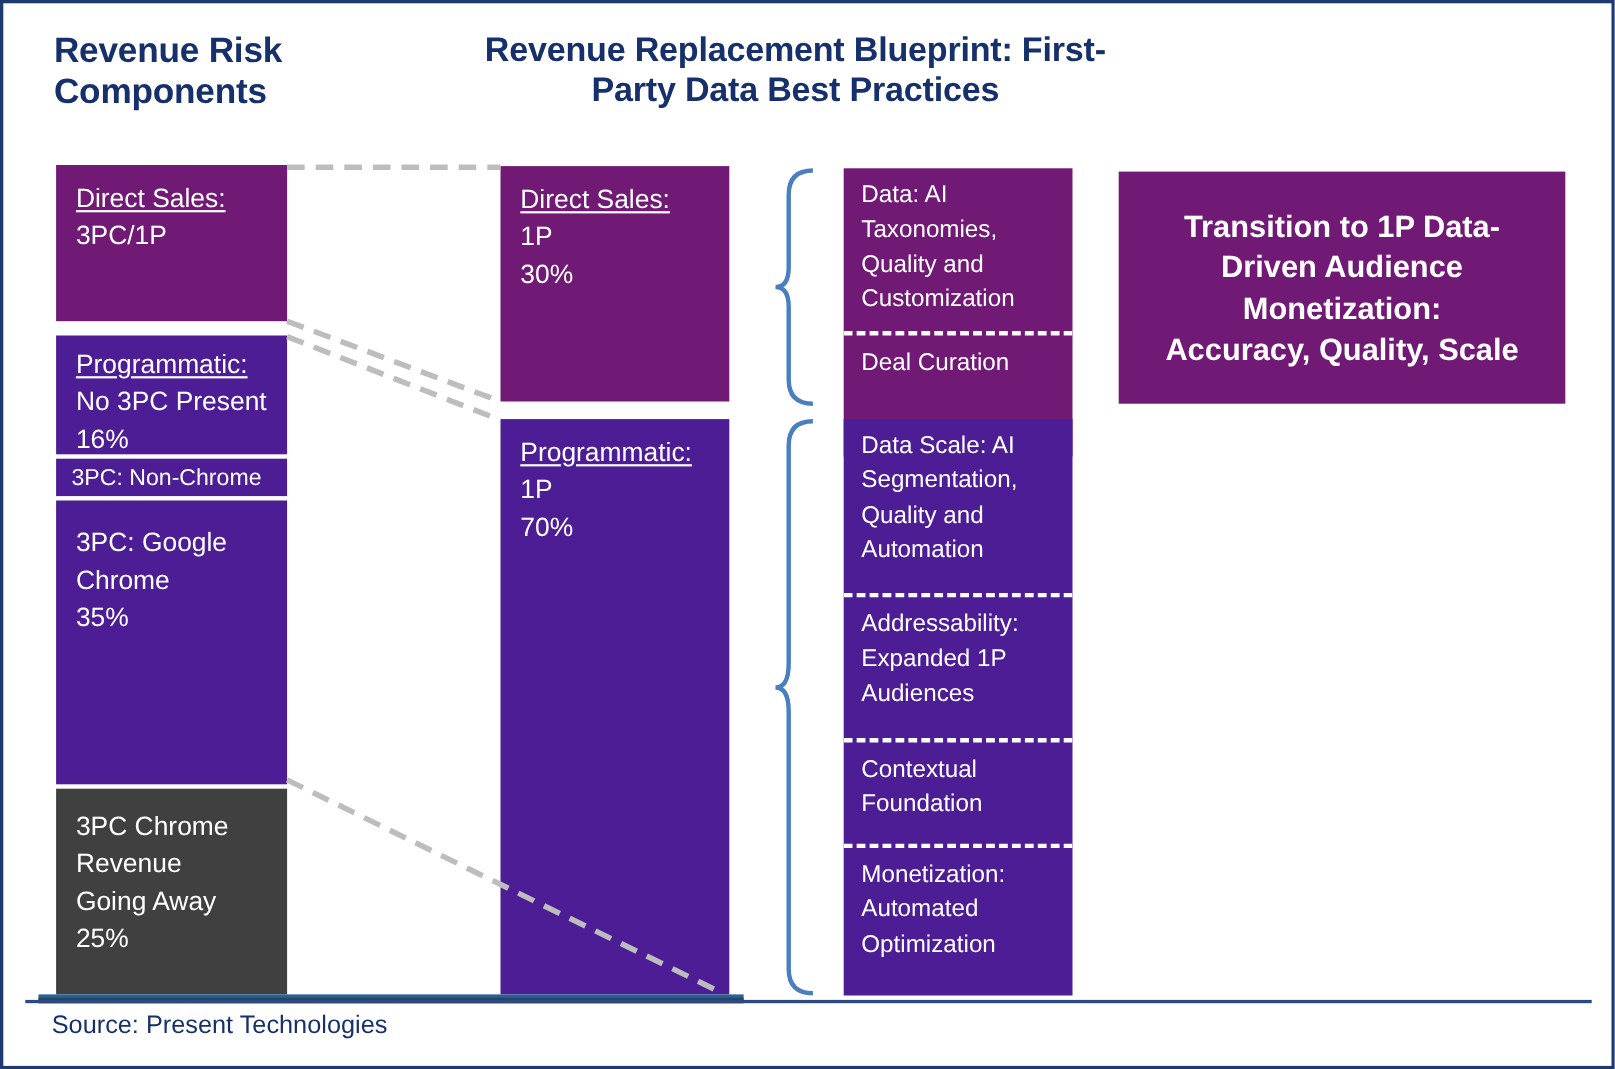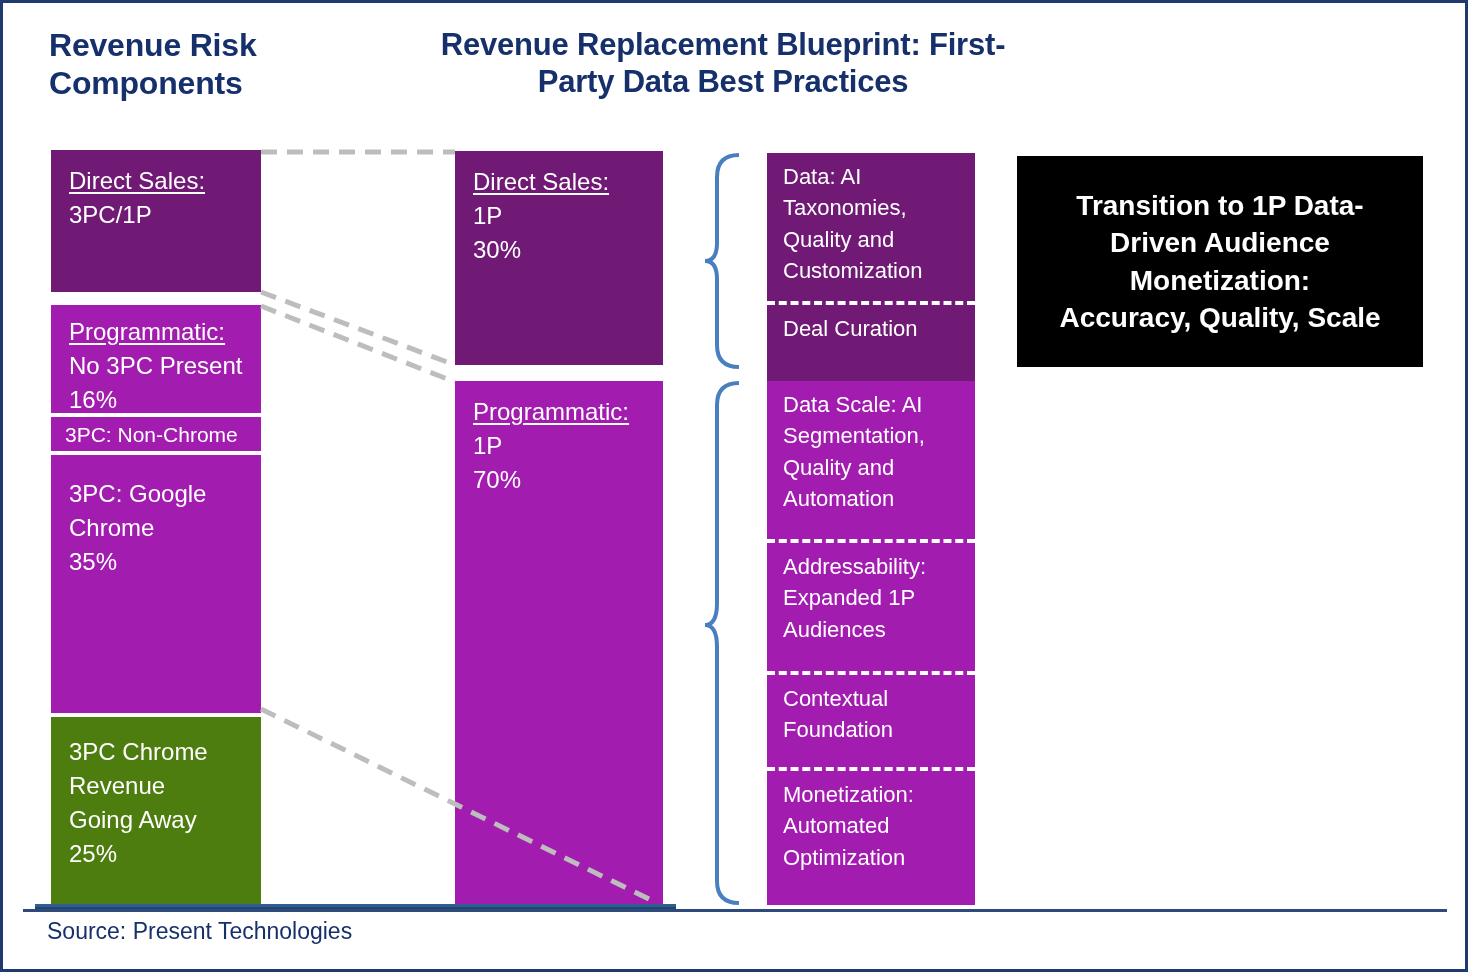--- a/index.html
+++ b/index.html
@@ -52,22 +52,22 @@
     line-height: 1.42;
     padding: 14px 14px 6px 18px;
     overflow: hidden;
   }
   .bar .ttl {
     text-decoration: underline;
     text-underline-offset: 3px;
   }
   .bar .ln { display: block; }
   .dark  { background: #701a75; }
-  .blue  { background: #a21caf; }
-  .orange{ background: #4d7c0f; }
+  .blue  { background: #4c1d95; }
+  .orange{ background: #404040; }
 
   
   #axis-line {
     position: absolute;
     left: 32px;
     top: 901px;
     width: 641px;
     height: 8px;
     background: #2e5f92;
   }
@@ -106,21 +106,21 @@
     border-top: 4px dashed #ffffff;
   }
 
   
   #callout {
     position: absolute;
     left: 1014px;
     top: 153px;
     width: 406px;
     height: 211px;
-    background: #000000;
+    background: #701a75;
     color: #ffffff;
     font-weight: bold;
     font-size: 28px;
     line-height: 1.33;
     text-align: center;
     display: flex;
     align-items: center;
     justify-content: center;
     box-sizing: border-box;
     padding: 6px 14px;

